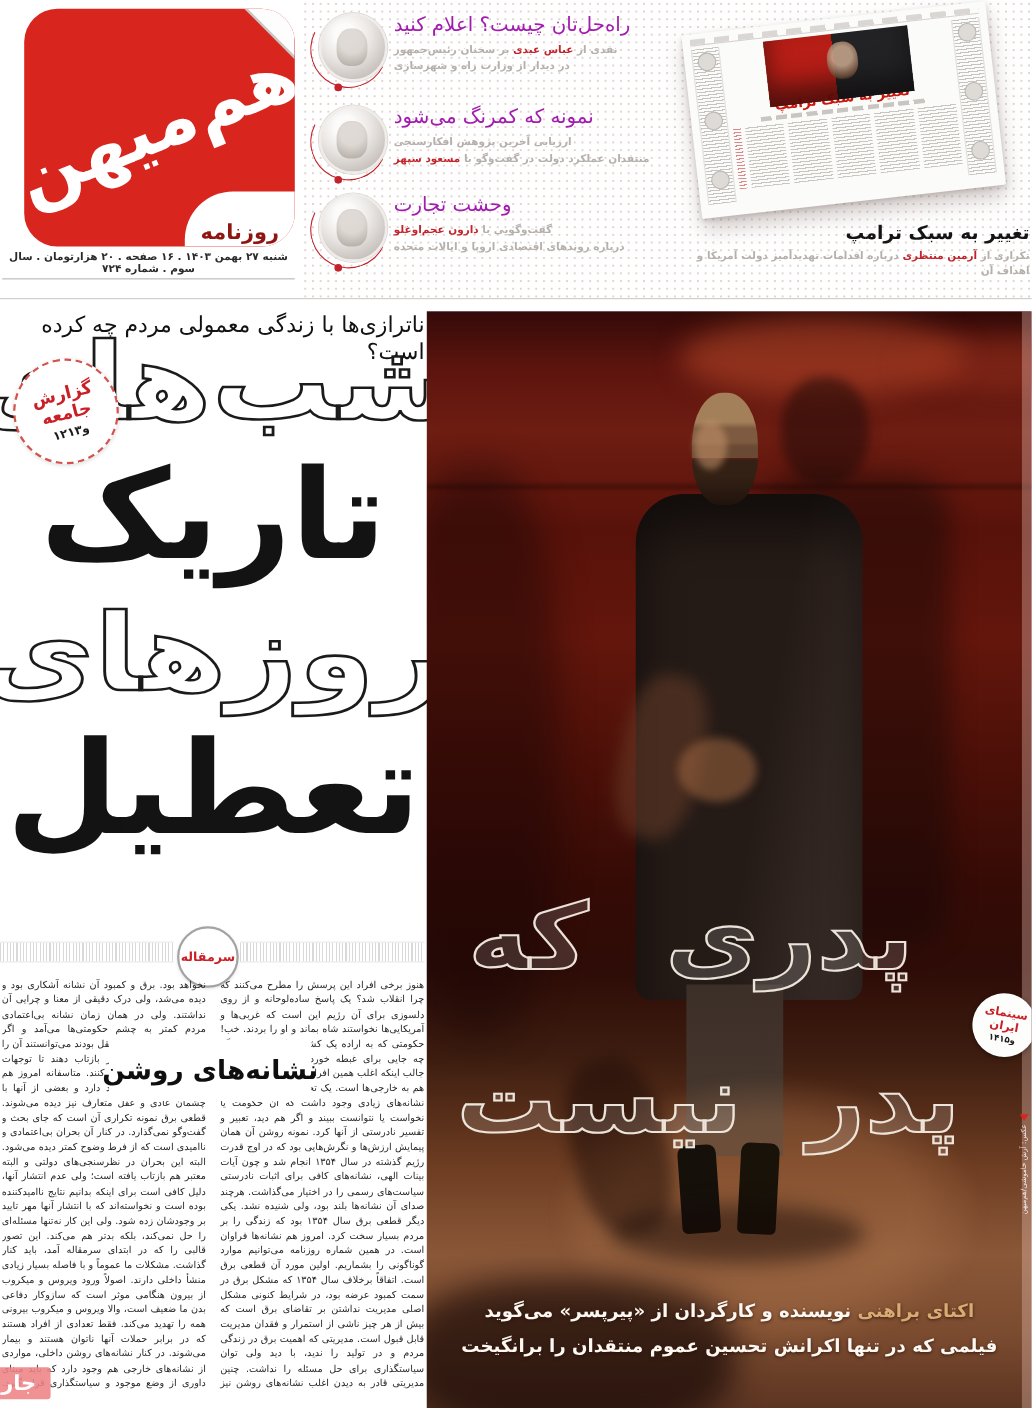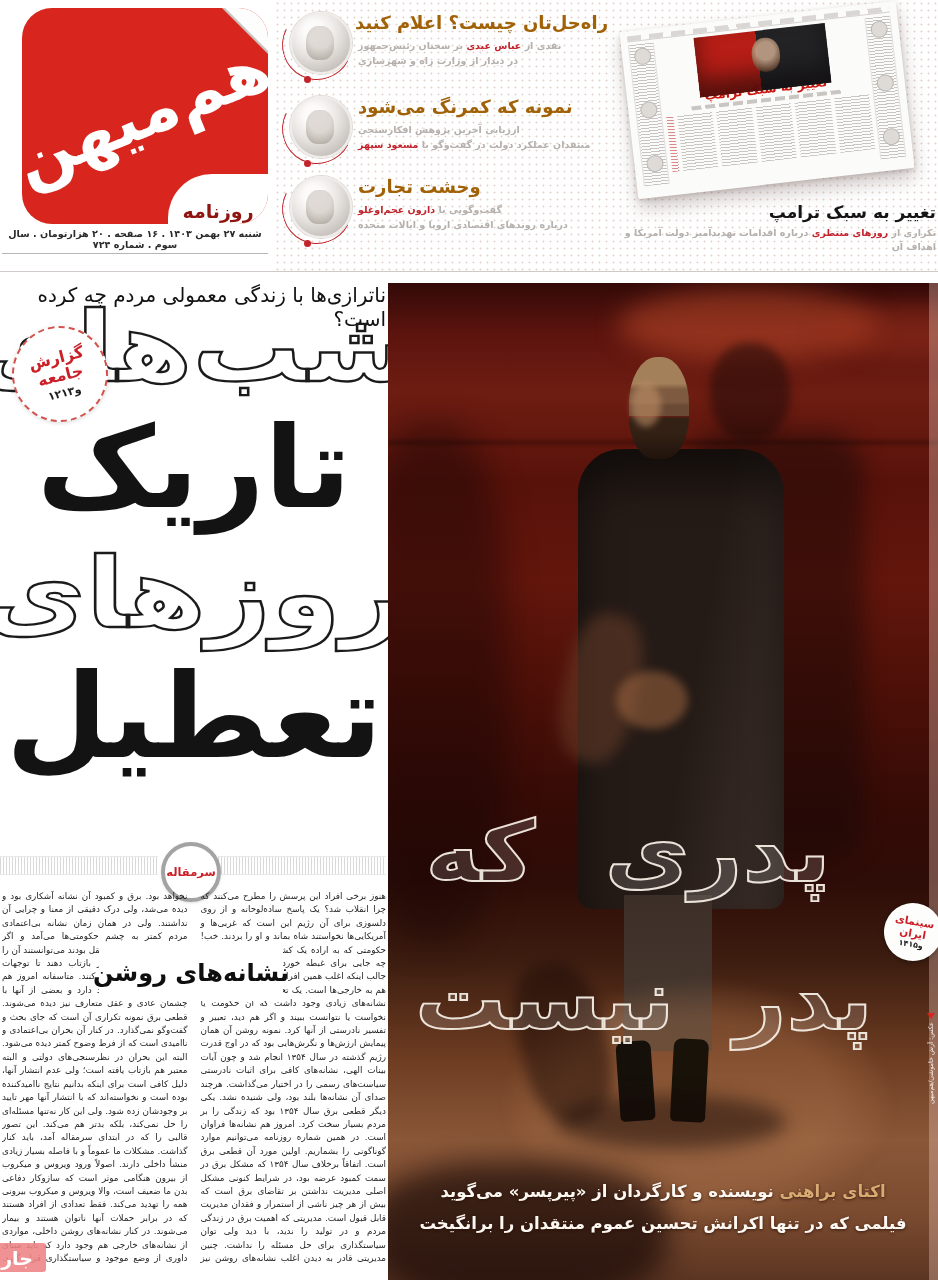--- a/index.html
+++ b/index.html
@@ -39,21 +39,21 @@
   .portrait{position:absolute;left:8px;top:2px;width:58px;height:58px;border-radius:50%;
     background:radial-gradient(circle at 38% 30%,#fcfbfa 0 18%,#e8e4e1 45%,#c9c4bf 75%,#b4afa9 100%);
     border:2px solid #efecea;box-shadow:0 0 0 1px #dedad6;}
   .portrait::after{content:"";position:absolute;left:14px;top:12px;width:28px;height:34px;
     border-radius:45% 45% 40% 40%;background:radial-gradient(circle at 50% 35%,#d8d2cc 0 40%,#a9a29a 90%);opacity:.8;}
   .red-arc{position:absolute;left:0;top:0;width:68px;height:68px;border-radius:50%;
     border:1.6px solid transparent;border-left-color:#c2242b;border-bottom-color:#c2242b;
     transform:rotate(-18deg);}
   .red-dot{position:absolute;left:22px;top:66px;width:7px;height:7px;border-radius:50%;background:#c2242b;}
   .story-text{position:absolute;left:76px;top:2px;width:250px;direction:rtl;text-align:left;}
-  .story-title{font-size:18px;font-weight:bold;color:#a16207;line-height:22px;margin-bottom:4px;white-space:nowrap;}
+  .story-title{font-size:18px;font-weight:normal;color:#a21caf;line-height:22px;margin-bottom:4px;white-space:nowrap;}
   .story-lead{font-size:9.5px;color:#b5b0ac;font-weight:bold;line-height:15px;}
   .author-red{color:#c2242b;font-weight:bold;}
 
   
   .thumb{left:628px;top:16px;width:278px;height:168px;transform:rotate(-6.5deg);
     background:#fbfbfa;border-radius:2px;padding:5px 7px;box-sizing:border-box;
     box-shadow:0 10px 18px rgba(120,100,95,.35),0 2px 5px rgba(60,40,35,.2);}
   .thumb-topline{height:5px;border-bottom:1px solid #d5d2cf;margin-bottom:3px;
     background:repeating-linear-gradient(90deg,#d9d6d3 0 14px,transparent 14px 22px);}
   .thumb-body{display:flex;gap:4px;height:142px;}
@@ -95,21 +95,21 @@
     display:flex;flex-direction:column;align-items:center;justify-content:center;box-shadow:0 1px 4px rgba(0,0,0,.15);}
   .report-badge .r1{color:#cb1f27;font-size:16px;font-weight:bold;line-height:18px;}
   .report-badge .r2{color:#1c1c1c;font-size:11px;font-weight:bold;margin-top:2px;}
 
   
   .hatch{top:856px;height:17px;background:repeating-linear-gradient(90deg,#d9d9d9 0 1px,#fff 1px 3px);
     border-top:1px solid #e8e8e8;border-bottom:1px solid #e8e8e8;}
   .hatch.hl{left:0;width:158px;}
   .hatch.hr{left:218px;width:168px;}
   .ed-badge{left:161px;top:842px;width:52px;height:52px;border-radius:50%;background:#fff;
-    border:4px solid #a3a3a3;box-shadow:0 1px 3px rgba(0,0,0,.12);
+    border:2px solid #a3a3a3;box-shadow:0 1px 3px rgba(0,0,0,.12);
     display:flex;align-items:center;justify-content:center;}
   .ed-badge span{color:#cb1f27;font-size:11.5px;font-weight:bold;}
   .ed-cols{left:2px;top:890px;width:384px;height:388px;direction:rtl;
     column-count:2;column-gap:13px;column-fill:auto;
     font-size:8.8px;line-height:13.4px;text-align:justify;color:#1f1f1f;overflow:hidden;}
   .ed-title{left:104px;top:950px;width:174px;height:46px;background:#fff;
     box-shadow:0 0 0 5px #fff;display:flex;align-items:center;justify-content:center;
     font-size:24px;font-weight:bold;color:#0f0f0f;direction:rtl;white-space:nowrap;}
 
   .jaaar{left:-12px;top:1243px;width:58px;height:29px;background:rgba(238,130,133,.88);
@@ -251,21 +251,21 @@
         <i style="top:4px;"></i>
           <i style="top:58px;"></i>
           <i style="top:112px;"></i>
       </div>
     </div>
   </div>
   <div class="abs trump-caption rtl">
     <div class="trump-headline">تغییر به سبک ترامپ</div>
     <div class="trump-lead">
       <span>تکراری از</span>
-      <span class="author-red">روزهای منتظری</span>
+      <span class="author-red">آرمین منتظری</span>
       <span>درباره اقدامات تهدیدآمیز دولت آمریکا و اهداف آن</span>
     </div>
   </div>
 
   <div class="abs kicker">ناترازی‌ها با زندگی معمولی مردم چه کرده است؟</div>
   <div class="abs bigword outline w1">شب‌های</div>
   <div class="abs bigword solid w2">تاریک</div>
   <div class="abs bigword outline w3">روزهای</div>
   <div class="abs bigword solid w4">تعطیل</div>
 

